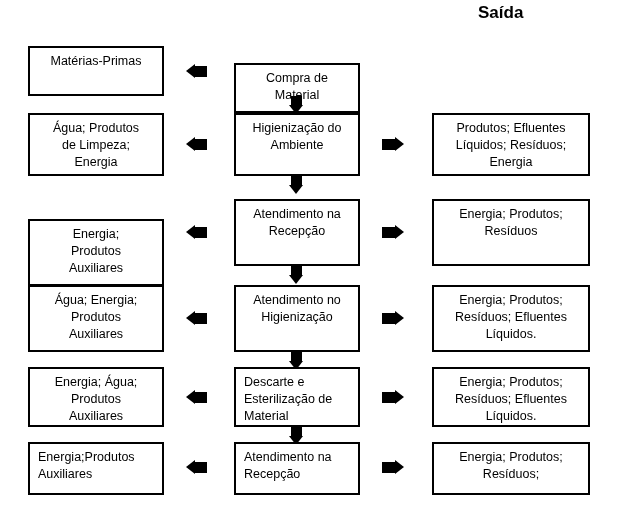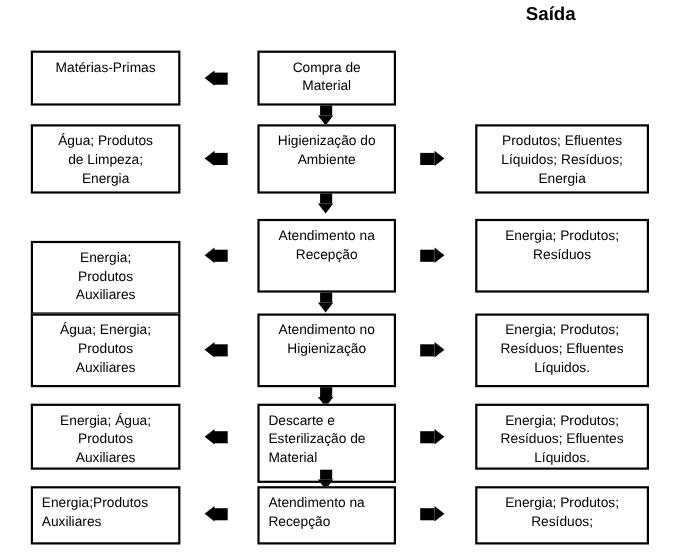--- a/index.html
+++ b/index.html
@@ -113,21 +113,21 @@
   <div class="header" id="header-entrada">Entrada</div>
   <div class="header" id="header-saida">Saída</div>
 
   <div class="box col-left align-center" style="top:46px; height:50px;">
     <div class="txt">Matérias-Primas</div>
   </div>
   <div class="arrow arrow-left" style="left:186px; top:66px;">
     <div class="shaft"></div>
       <div class="head"></div>
   </div>
-  <div class="box col-center align-center" style="top:46px; height:50px;">
+  <div class="box col-center align-center" style="top:63px; height:50px;">
     <div class="txt">Compra de
 Material</div>
   </div>
   <div class="arrow arrow-down" style="left:291px; top:96px;">
     <div class="shaft"></div>
       <div class="head"></div>
   </div>
 
   <div class="box col-left align-center" style="top:113px; height:63px;align-items:center;">
     <div class="txt">Água; Produtos
@@ -211,21 +211,21 @@
 
   <div class="box col-left align-center" style="top:367px; height:60px;">
     <div class="txt">Energia; Água;
 Produtos
 Auxiliares</div>
   </div>
   <div class="arrow arrow-left" style="left:186px; top:392px;">
     <div class="shaft"></div>
       <div class="head"></div>
   </div>
-  <div class="box col-center align-left" style="top:367px; height:72px;">
+  <div class="box col-center align-left" style="top:367px; height:60px;">
     <div class="txt">Descarte e
 Esterilização de
 Material</div>
   </div>
   <div class="arrow arrow-down" style="left:291px; top:427px;">
     <div class="shaft"></div>
       <div class="head"></div>
   </div>
   <div class="arrow arrow-right" style="left:382px; top:392px;">
     <div class="shaft"></div>

